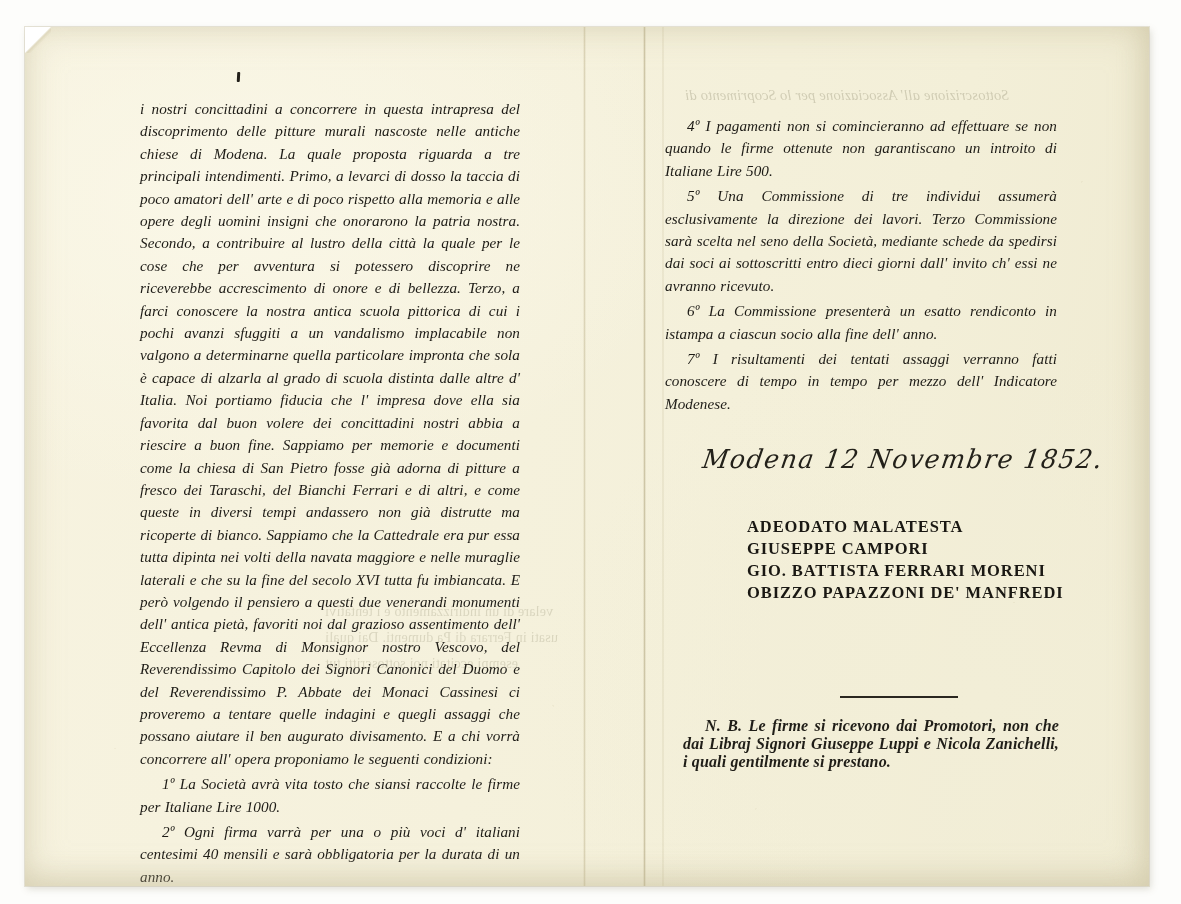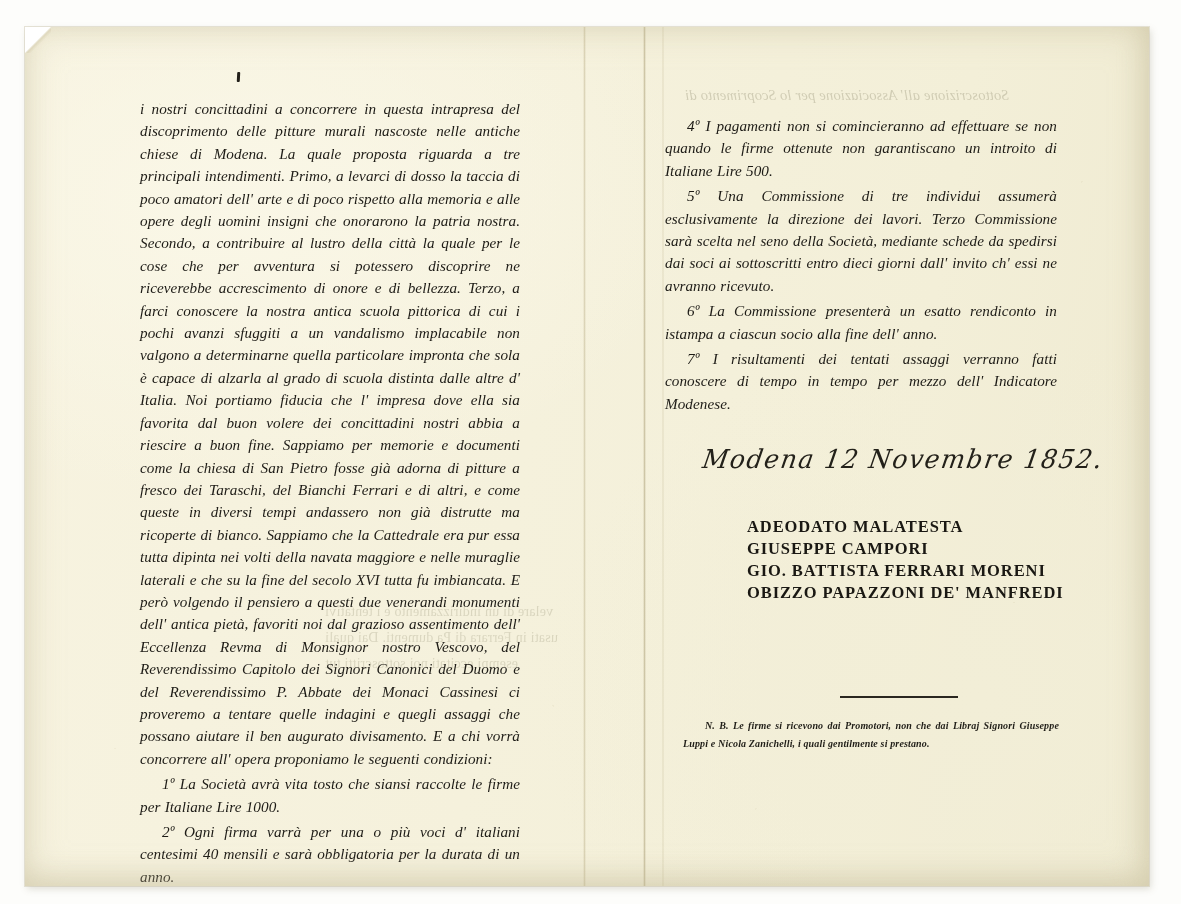--- a/index.html
+++ b/index.html
@@ -172,21 +172,21 @@
     top: 584px;
     width: 118px;
     height: 1.6px;
     background: #2a2720;
   }
   #footnote {
     position: absolute;
     left: 18px;
     top: 605px;
     width: 376px;
-    font-size: 10px;
+    font-size: 16px;
     line-height: 18px;
     font-style: italic;
     font-weight: 700;
     color: #201e18;
     text-align: justify;
     letter-spacing: .15px;
   }
   #footnote .fn-indent { display: inline-block; width: 22px; }
 
   

